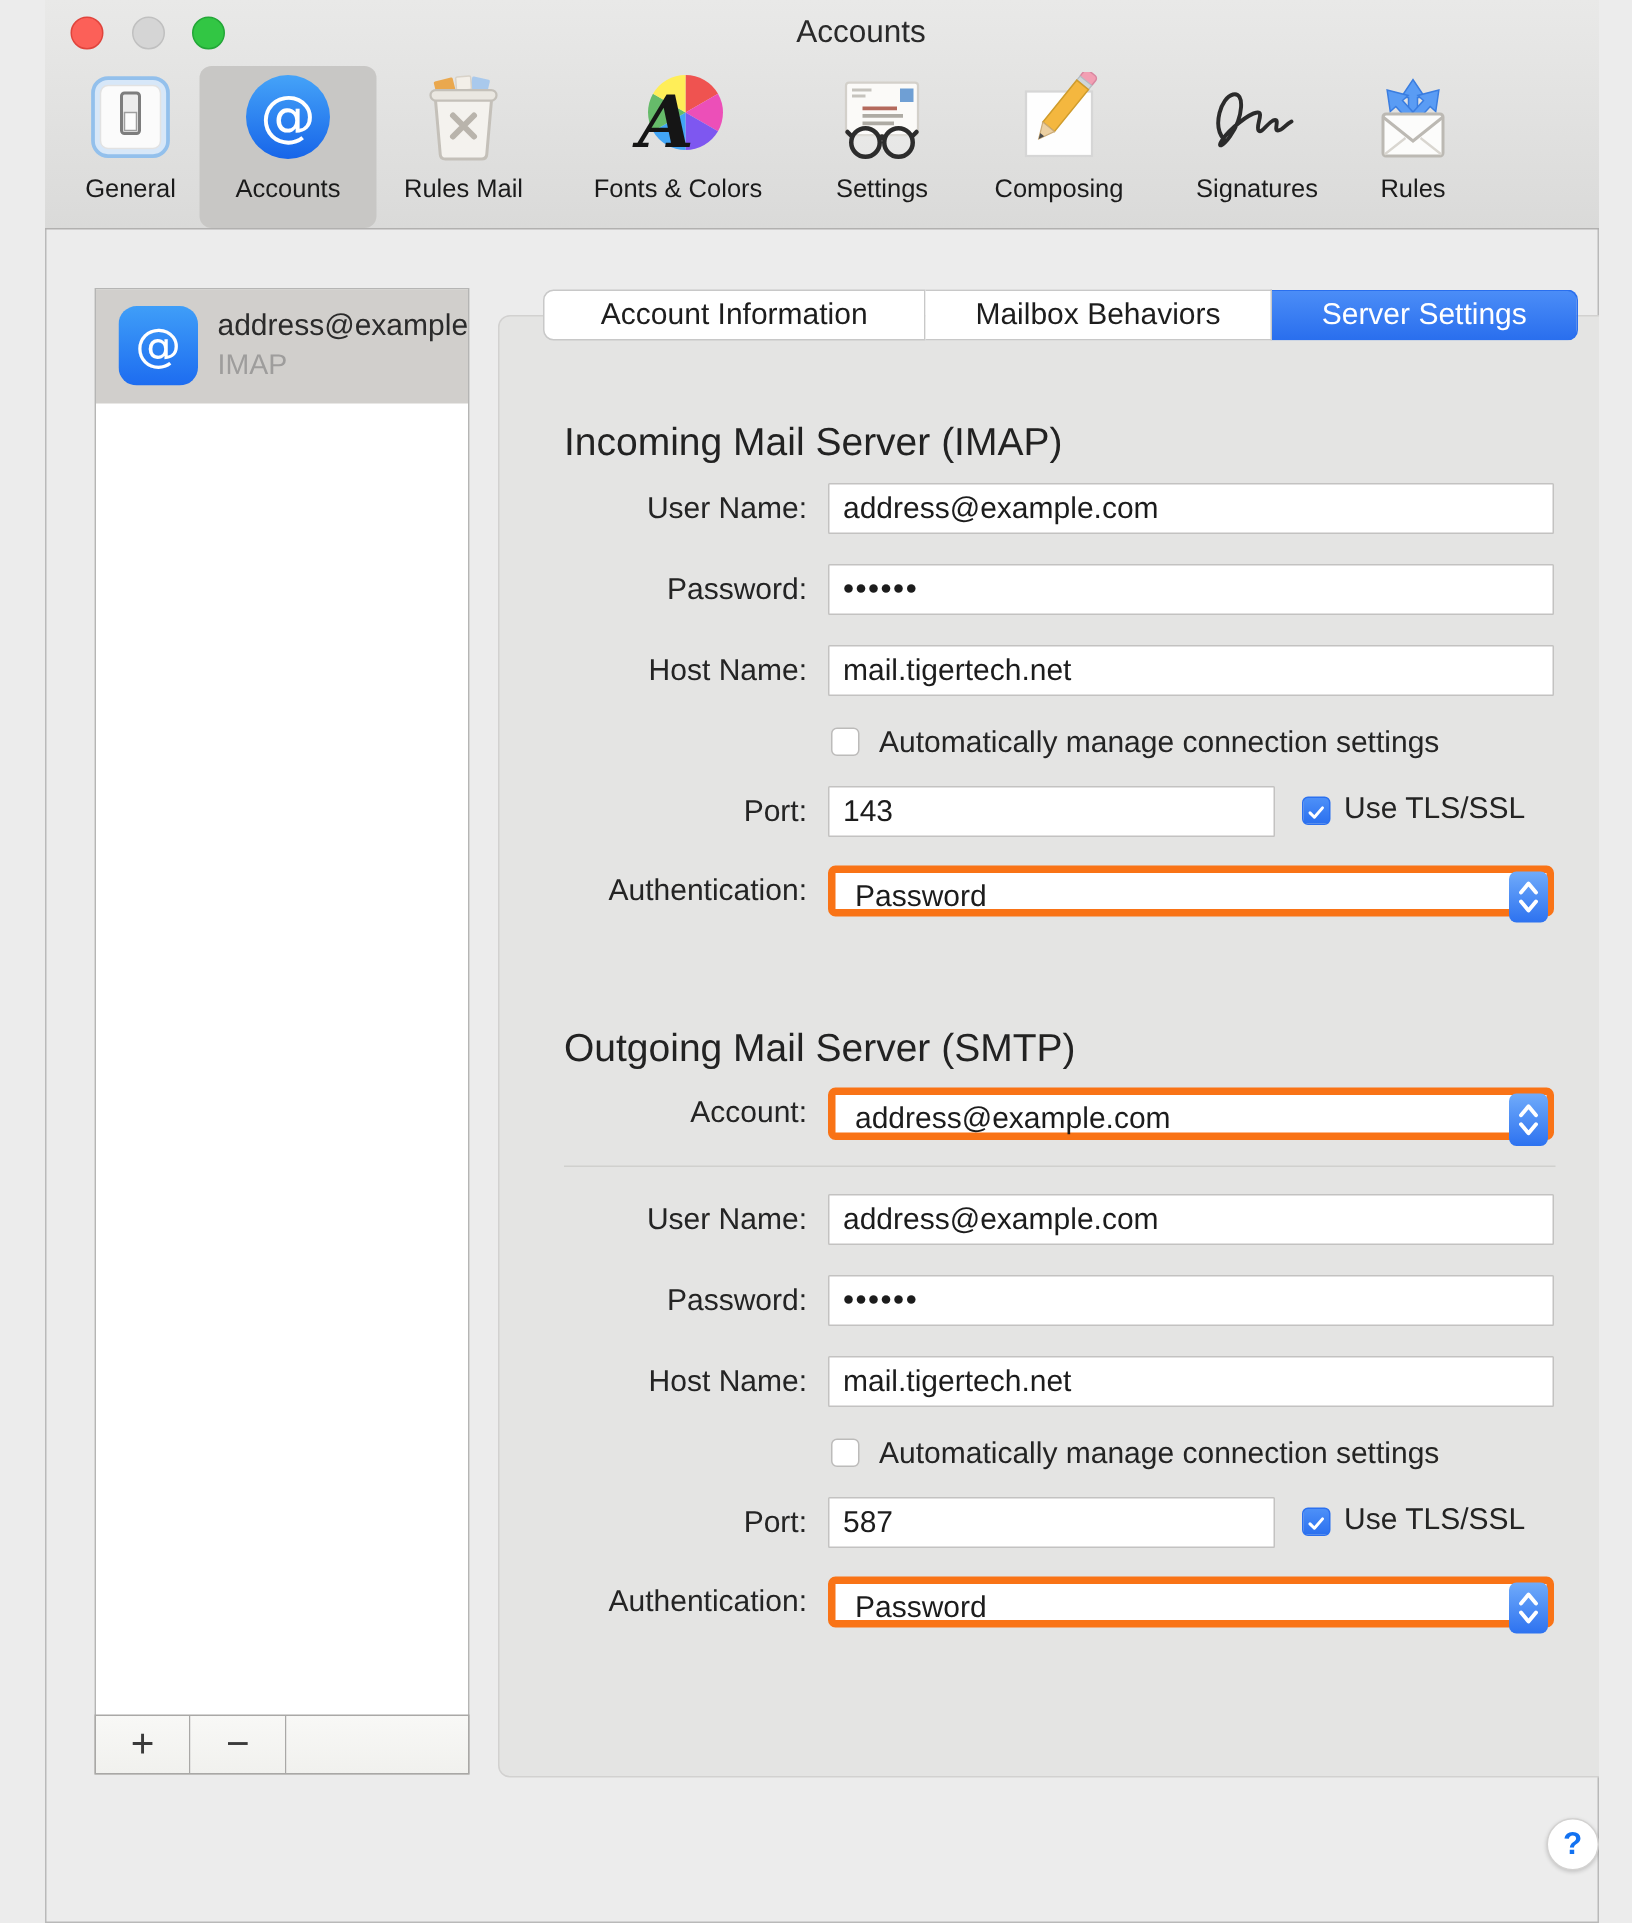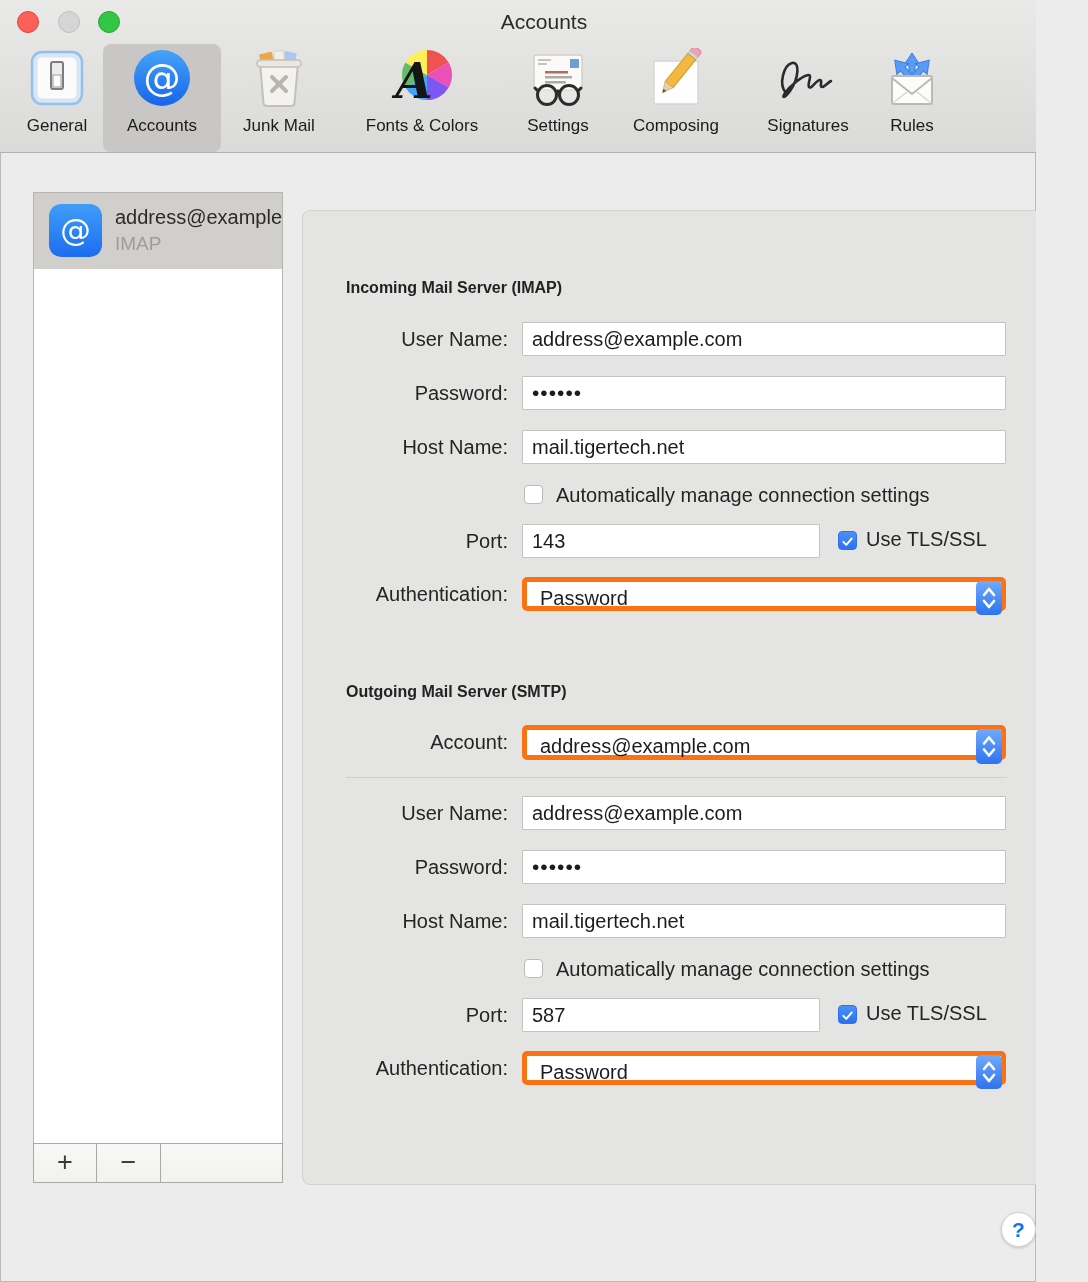--- a/index.html
+++ b/index.html
@@ -1,20 +1,20 @@
 <!DOCTYPE html>
 <html><head>
 <meta charset="utf-8">
 <style>
   * { margin:0; padding:0; box-sizing:border-box; }
   html,body { background:#ececec; }
   body { font-family:"Liberation Sans","DejaVu Sans",sans-serif; }
   #window {
     position:relative; width:1036px; height:1282px; background:#ececec;
-    overflow:hidden; box-shadow:inset 0 0 0 1px #b9b9b9;
+    overflow:hidden; box-shadow:inset 0 0 0 1px #b9b9b9;margin-left:30px;
   }
 
   
   #header {
     position:absolute; left:0; top:0; width:1088px; height:153px;
     background:linear-gradient(#e9e9e8,#dadad9);
     border-bottom:1px solid #b1b0af;
   }
   .traffic { position:absolute; top:11px; width:22px; height:22px; border-radius:50%; }
   #tl-close { left:17px;  background:#fc6058; border:1px solid #e0443c; }
@@ -65,21 +65,21 @@
   .tab:first-child { border-left-width:1px; border-radius:7px 0 0 7px; }
   .tab:last-child { border-radius:0 7px 7px 0; }
   .tab.selected {
     background:linear-gradient(#4b8df7,#2a6fee); border-color:#2a6fee; color:#ffffff;
   }
   #tab-account-information { width:255px; }
   #tab-mailbox-behaviors   { width:231px; }
   #tab-server-settings     { width:204px; }
 
   
-  .section-heading { position:absolute; left:346px; font-size:16px; font-weight:bold; color:#222; }
+  .section-heading { position:absolute; left:346px; font-size:26px; font-weight:normal; color:#222; }
   .field-label {
     position:absolute; left:302px; width:206px; text-align:right;
     font-size:20px; color:#242424; line-height:34px;
   }
   .text-field {
     position:absolute; left:522px; width:484px; height:34px;
     background:#ffffff; border:1px solid #c3c2c1; border-radius:1px;
     font-family:"Liberation Sans","DejaVu Sans",sans-serif;
     font-size:20px; color:#1c1c1c; padding:0 0 0 9px; outline:none;
   }
@@ -153,21 +153,21 @@
 
     <div class="tb-item" style="left:226px;width:106px;">
       <svg class="tb-icon" viewBox="0 0 64 64">
         <rect x="13" y="5" width="13" height="10" rx="1" fill="#eaa84e" transform="rotate(-14 19 10)"></rect>
         <rect x="37" y="4" width="12" height="9" rx="1" fill="#a9c9ec" transform="rotate(13 43 8)"></rect>
         <rect x="27" y="3" width="10" height="9" rx="1" fill="#f3efe8" stroke="#d8d2c8" transform="rotate(-4 32 7)"></rect>
         <path d="M13 15 L51 15 L47.5 55 Q47.3 58 44 58 L20 58 Q16.7 58 16.5 55 Z" fill="#f4f2ee" stroke="#c4c0b9" stroke-width="2"></path>
         <rect x="10" y="12" width="44" height="7" rx="3.5" fill="#eae7e1" stroke="#c4c0b9" stroke-width="1.5"></rect>
         <path d="M25 29 L39 43 M39 29 L25 43" stroke="#b9b4ac" stroke-width="4" stroke-linecap="round"></path>
       </svg>
-      <span class="tb-label">Junk Mail</span>
+      <span class="tb-label">Rules Mail</span>
     </div>
 
     <div class="tb-item" style="left:340px;width:164px;">
       <svg class="tb-icon" viewBox="0 0 64 64">
         <g transform="translate(37,27)">
           <path d="M0 0 L0 -25 A25 25 0 0 1 21.65 -12.5 Z" fill="#ef5350"></path>
           <path d="M0 0 L21.65 -12.5 A25 25 0 0 1 21.65 12.5 Z" fill="#ec4fb8"></path>
           <path d="M0 0 L21.65 12.5 A25 25 0 0 1 0 25 Z" fill="#7e57f0"></path>
           <path d="M0 0 L0 25 A25 25 0 0 1 -21.65 12.5 Z" fill="#42a5f5"></path>
           <path d="M0 0 L-21.65 12.5 A25 25 0 0 1 -21.65 -12.5 Z" fill="#66bb6a"></path>
@@ -254,20 +254,25 @@
     </div>
     <div id="sidebar-actions">
       <div class="sb-btn add">+</div>
       <div class="sb-btn remove">−</div>
       <div class="sb-spacer"></div>
     </div>
   </div>
 
   <div id="panel"></div>
 
+  <div id="tabs">
+    <div class="tab" id="tab-account-information">Account Information</div>
+    <div class="tab" id="tab-mailbox-behaviors">Mailbox Behaviors</div>
+    <div class="tab selected" id="tab-server-settings">Server Settings</div>
+  </div>
 
   <div class="section-heading" style="top:279px;">Incoming Mail Server (IMAP)</div>
 
   <div class="field-label" style="top:322px;">User Name:</div>
   <input class="text-field" style="top: 322px;" value="address@example.com">
 
   <div class="field-label" style="top:376px;">Password:</div>
   <input class="text-field pw" style="top: 376px;" value="••••••">
 
   <div class="field-label" style="top:430px;">Host Name:</div>

